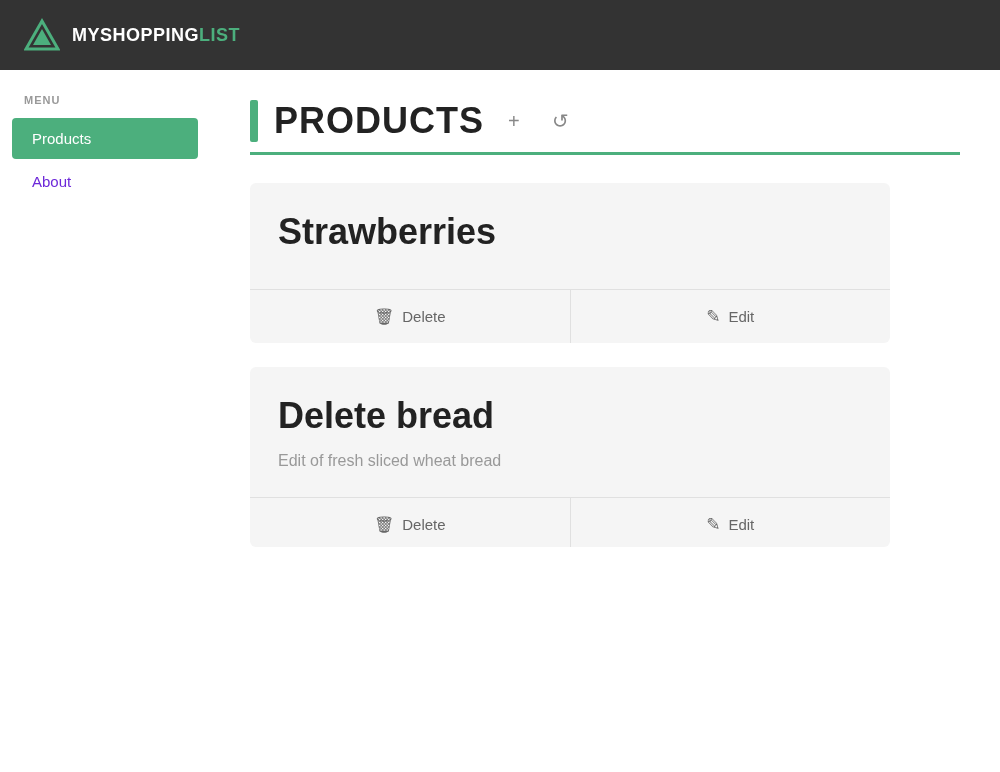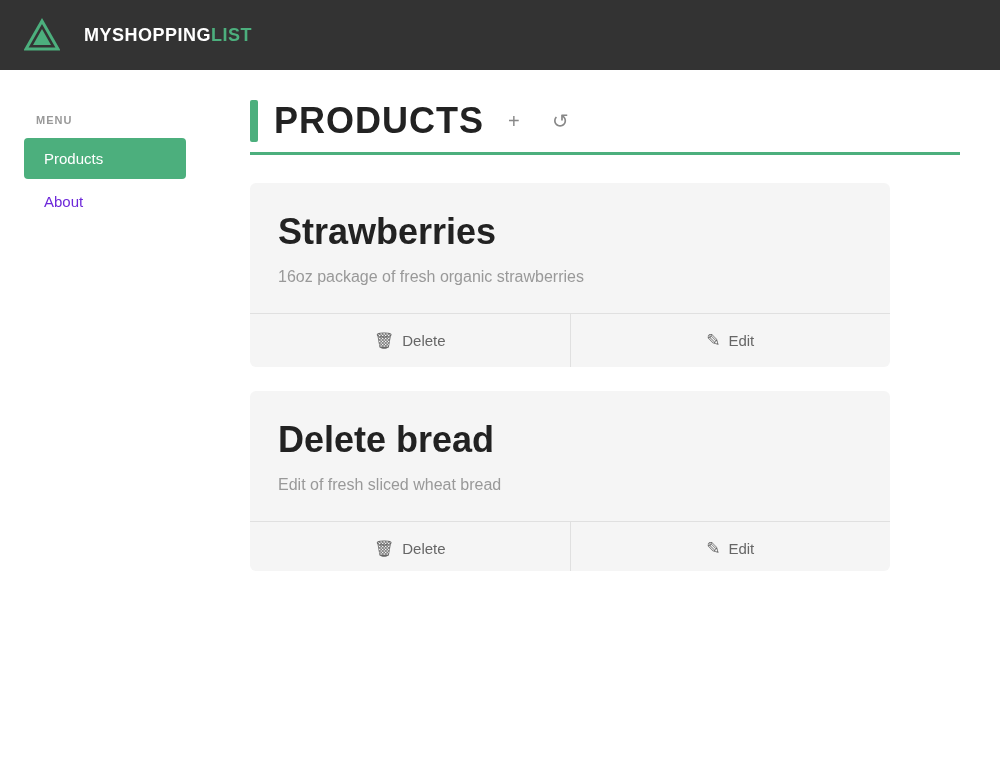--- a/index.html
+++ b/index.html
@@ -10,21 +10,21 @@
       background: #333;
       height: 70px;
       display: flex;
       align-items: center;
       padding: 0 24px;
       gap: 16px;
     }
     .header-logo {
       display: flex;
       align-items: center;
-      gap: 24px;
+      gap: 12px;
     }
     .vue-icon {
       width: 36px;
       height: 36px;
     }
     .header-title {
       color: #fff;
       font-size: 18px;
       font-weight: 700;
       letter-spacing: 0.5px;
@@ -35,24 +35,23 @@
 
     
     .layout {
       display: flex;
       height: calc(772px - 70px);
     }
 
     
     .sidebar {
       width: 210px;
-      padding: 24px 16px;
+      padding: 24px 4px;
       background: #fff;
       flex-shrink: 0;
-      margin-top: 20px;
     }
     .sidebar-menu-label {
       font-size: 11px;
       color: #999;
       font-weight: 600;
       letter-spacing: 1px;
       padding: 0 20px;
       margin-bottom: 12px;
     }
     .sidebar-item {
@@ -195,21 +194,20 @@
       <h1 class="page-title">PRODUCTS</h1>
       <button class="header-btn">+</button>
       <button class="header-btn">
         <span style="font-size:20px; display:inline-block; transform:scaleX(-1);">↻</span>
       </button>
     </div>
 
     <div class="product-card">
       <div class="product-card-body">
         <div class="product-name">Strawberries</div>
-        <div class="product-desc">16oz package of fresh organic strawberries</div>
       </div>
       <div class="product-card-actions">
         <button class="action-btn">
           <span class="icon-glyph">🗑</span>
           <span>Delete</span>
         </button>
         <button class="action-btn">
           <span class="icon-glyph" style="font-size:17px;">✎</span>
           <span>Edit</span>
         </button>

